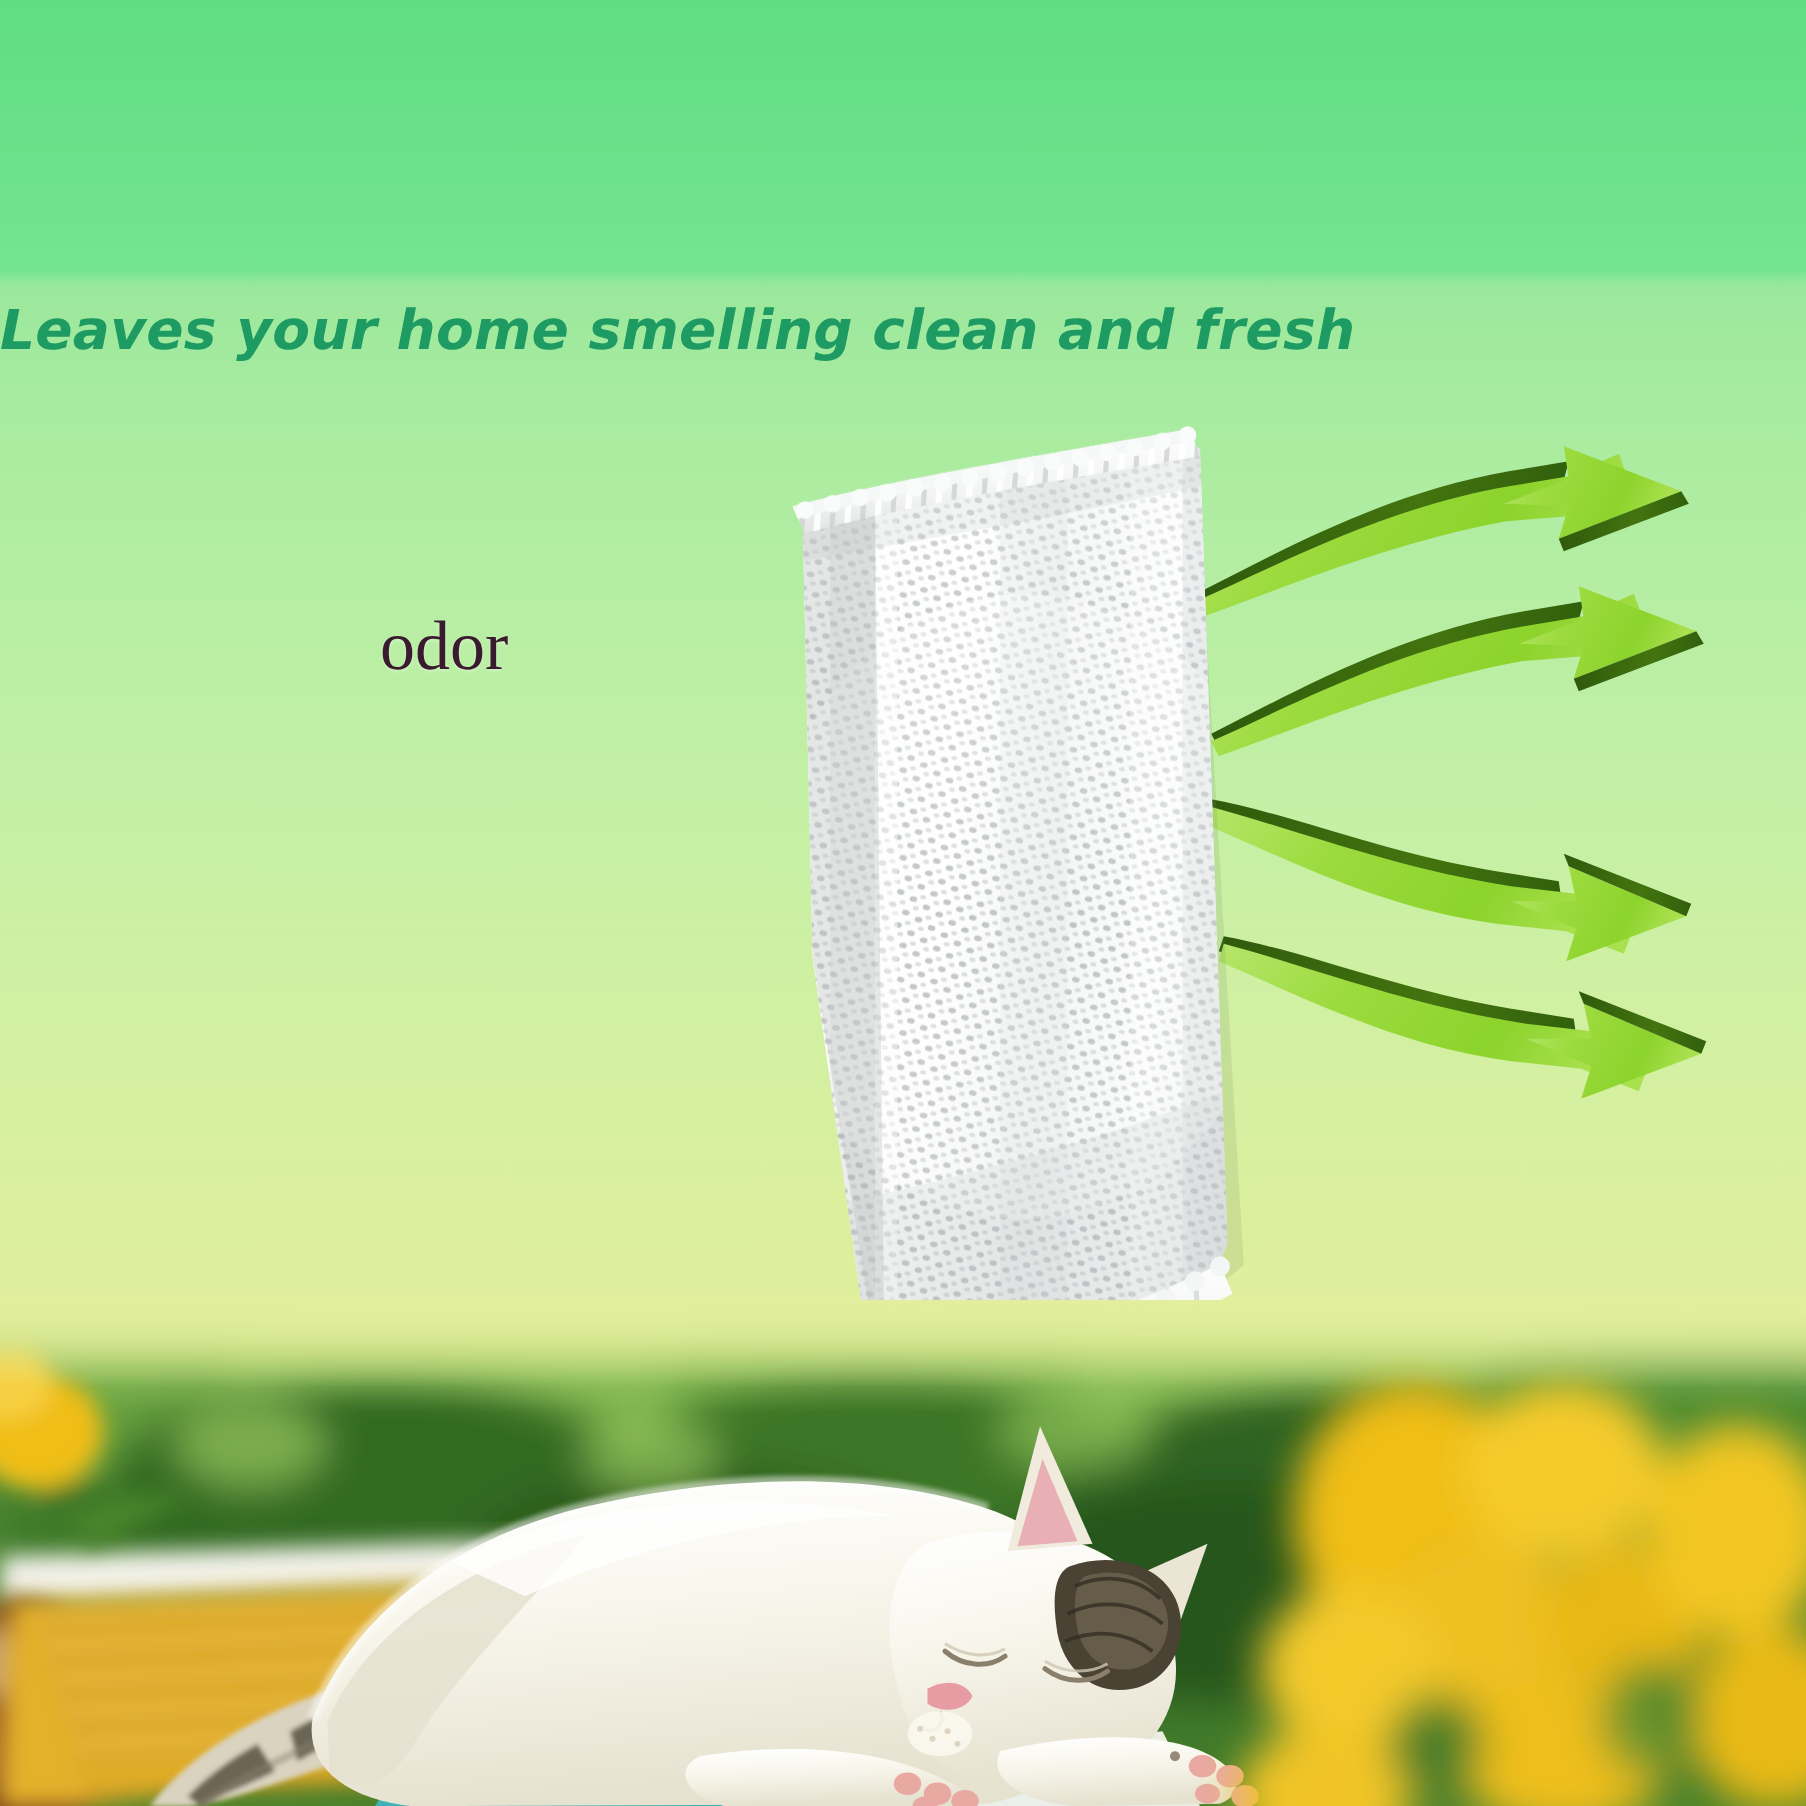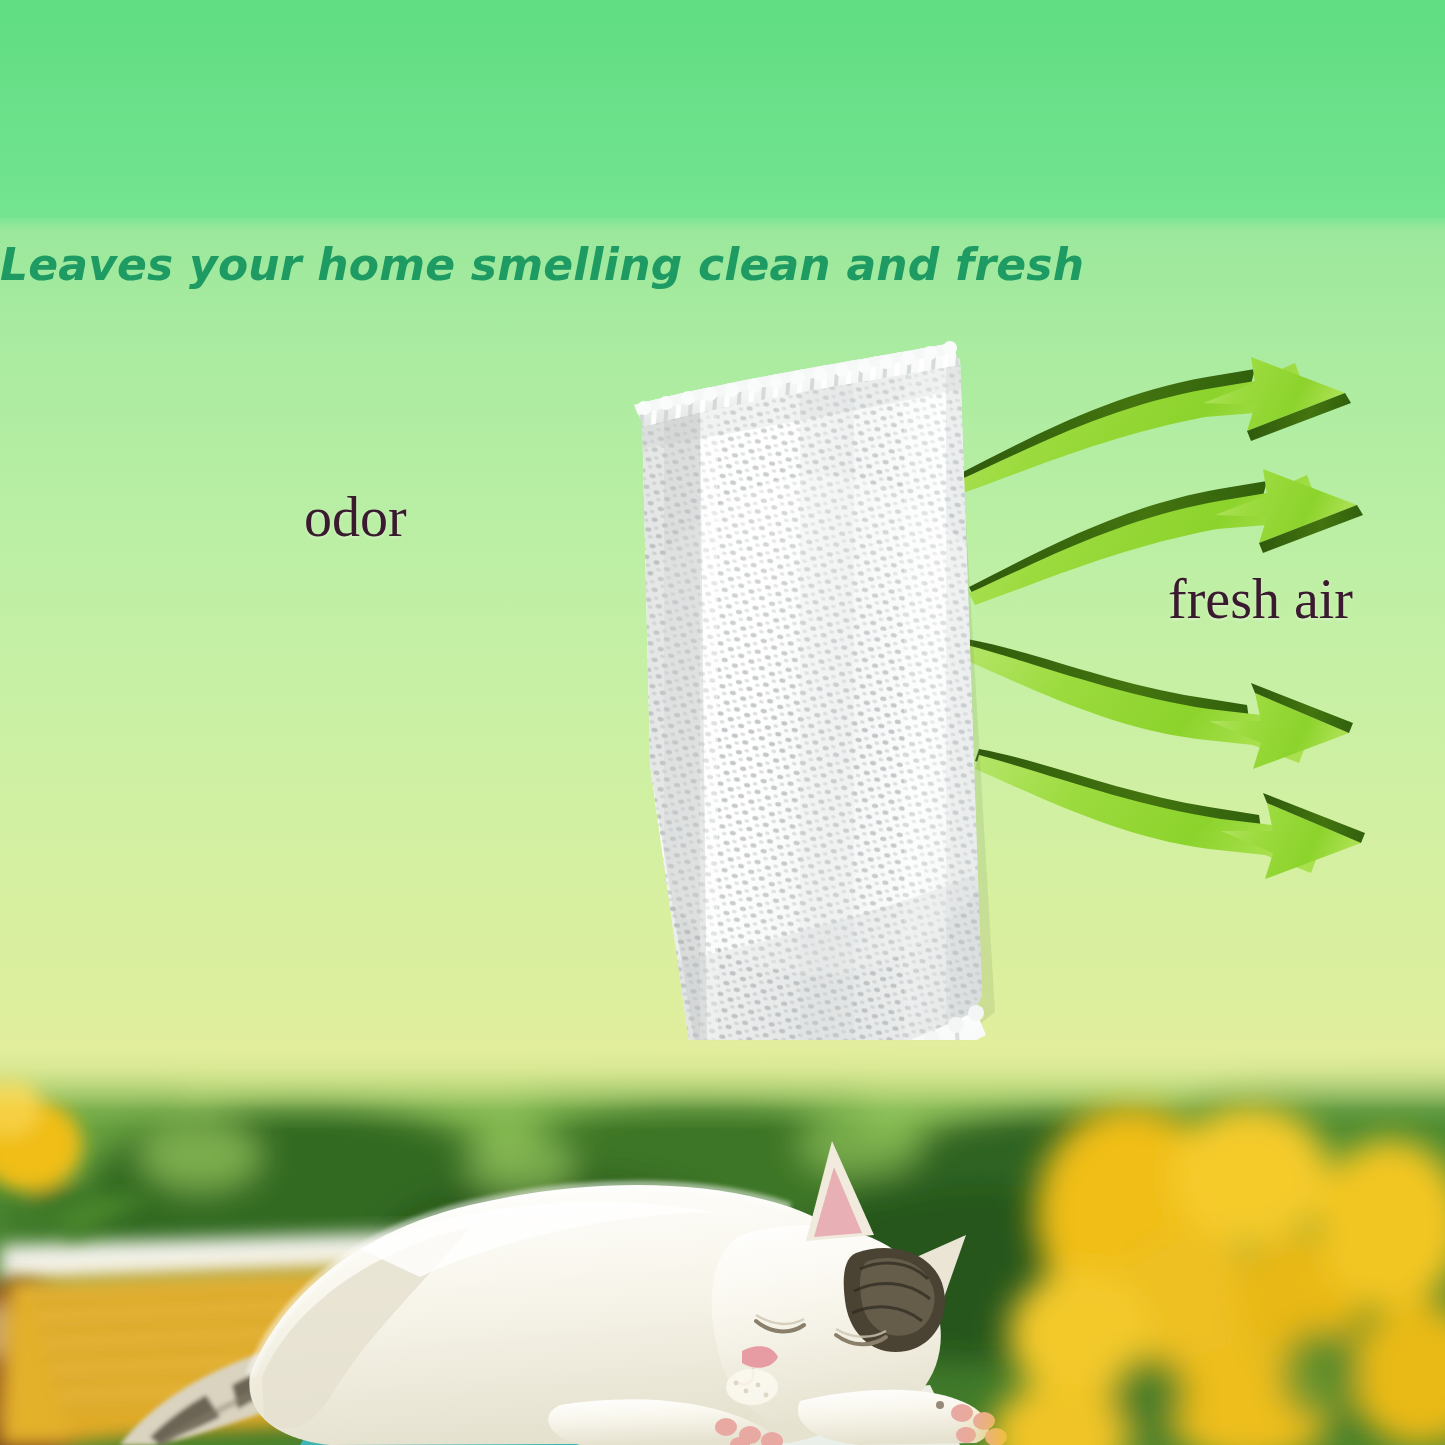--- a/index.html
+++ b/index.html
@@ -209,21 +209,20 @@
 
       <g transform="translate(18,400)">
         <path d="M2,6 C70,26 140,66 230,80 L290,88 L286,60 L236,52 C148,38 72,6 6,-6 Z" fill="url(#agDark)"></path>
         <path d="M2,14 C72,44 146,82 236,94 L292,100 L338,118 L350,86 L300,70 L248,64 C156,50 74,18 6,0 Z" fill="url(#agTop)"></path>
         <path d="M292,124 L388,88 L294,48 L300,76 L248,76 L300,98 Z" fill="url(#agTop)"></path>
         <path d="M388,88 L294,48 L290,38 L392,78 Z" fill="url(#agDark)"></path>
       </g>
     </svg>
   </div>
 
-  <div class="freshair-label">fresh air</div>
 
   <div class="bag-wrap">
     <svg viewBox="0 0 420 800">
       <defs>
 
         <pattern id="meshHoles" width="17" height="17" patternUnits="userSpaceOnUse" patternTransform="rotate(-14)">
           <ellipse cx="4.5" cy="4.5" rx="3.1" ry="2.2" fill="#9AA0A3" opacity=".82" transform="rotate(24 4.5 4.5)"></ellipse>
           <ellipse cx="13" cy="12.5" rx="3.1" ry="2.2" fill="#9AA0A3" opacity=".82" transform="rotate(24 13 12.5)"></ellipse>
           <ellipse cx="13" cy="3" rx="2.4" ry="1.7" fill="#AEB3B6" opacity=".6" transform="rotate(24 13 3)"></ellipse>
           <ellipse cx="4" cy="13" rx="2.4" ry="1.7" fill="#AEB3B6" opacity=".6" transform="rotate(24 4 13)"></ellipse>

